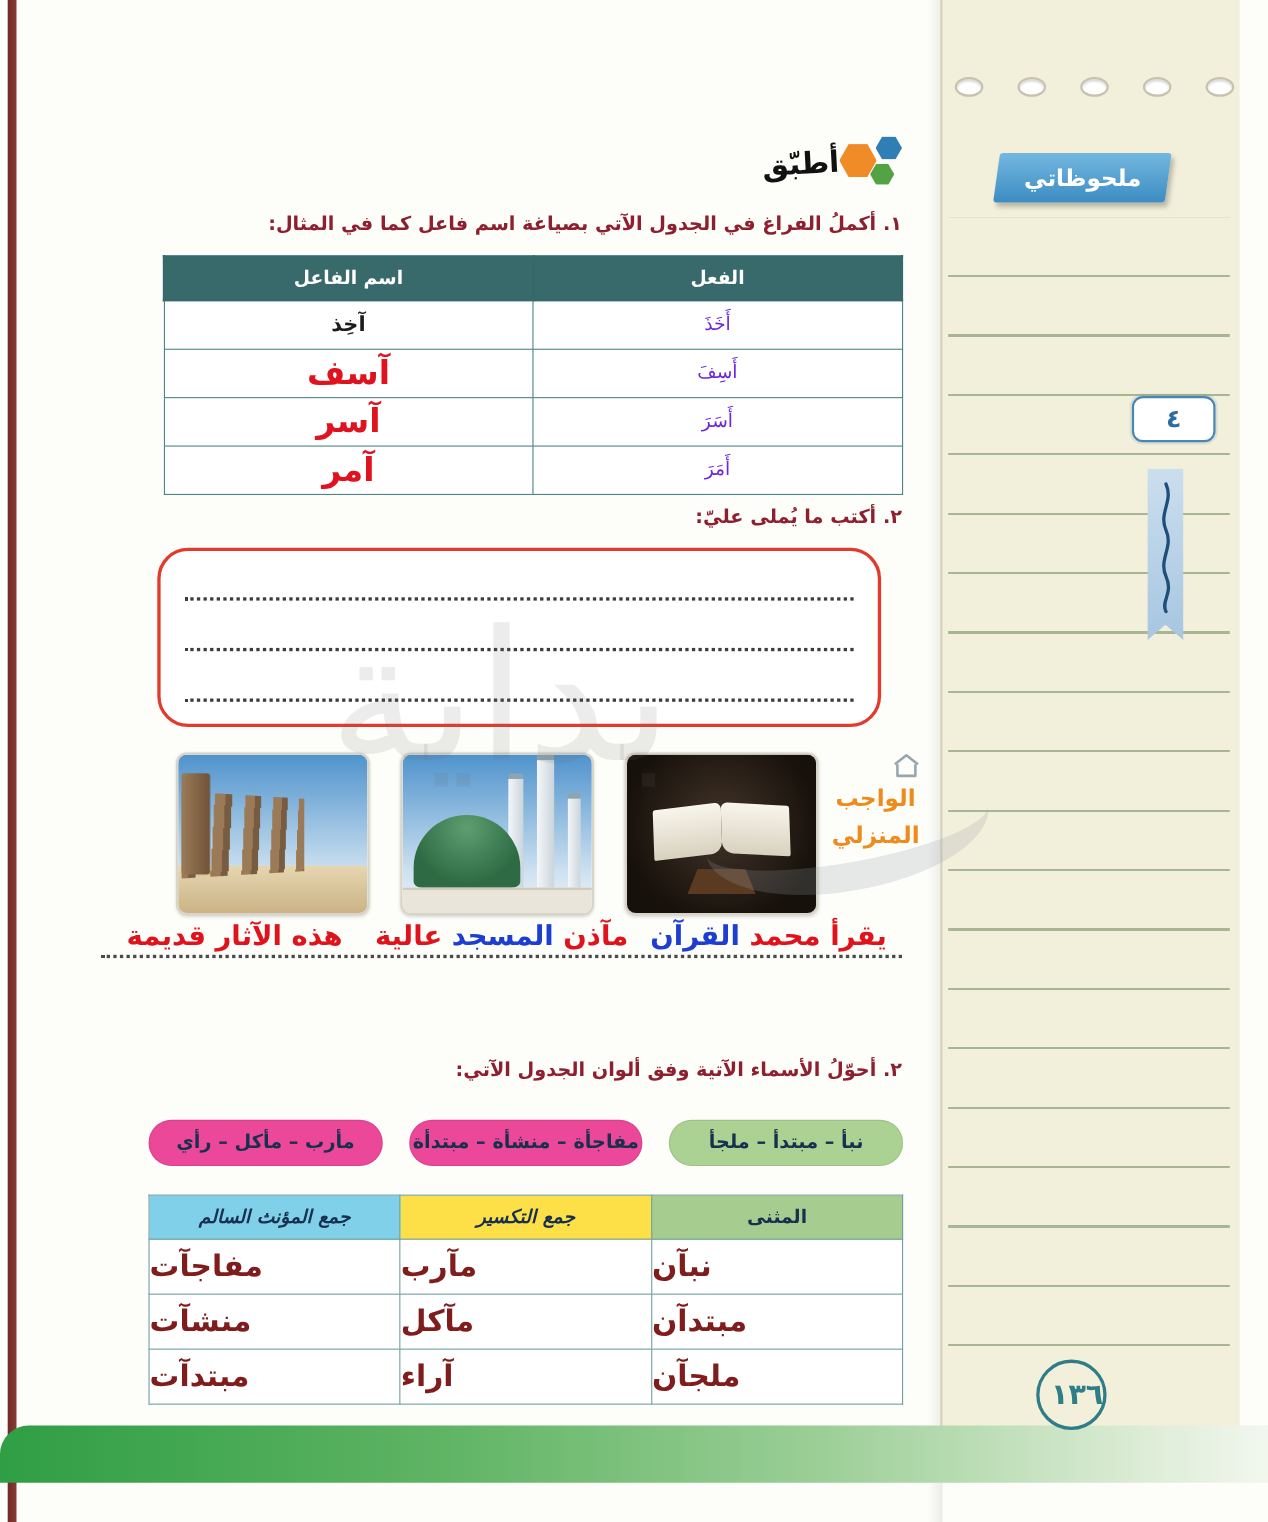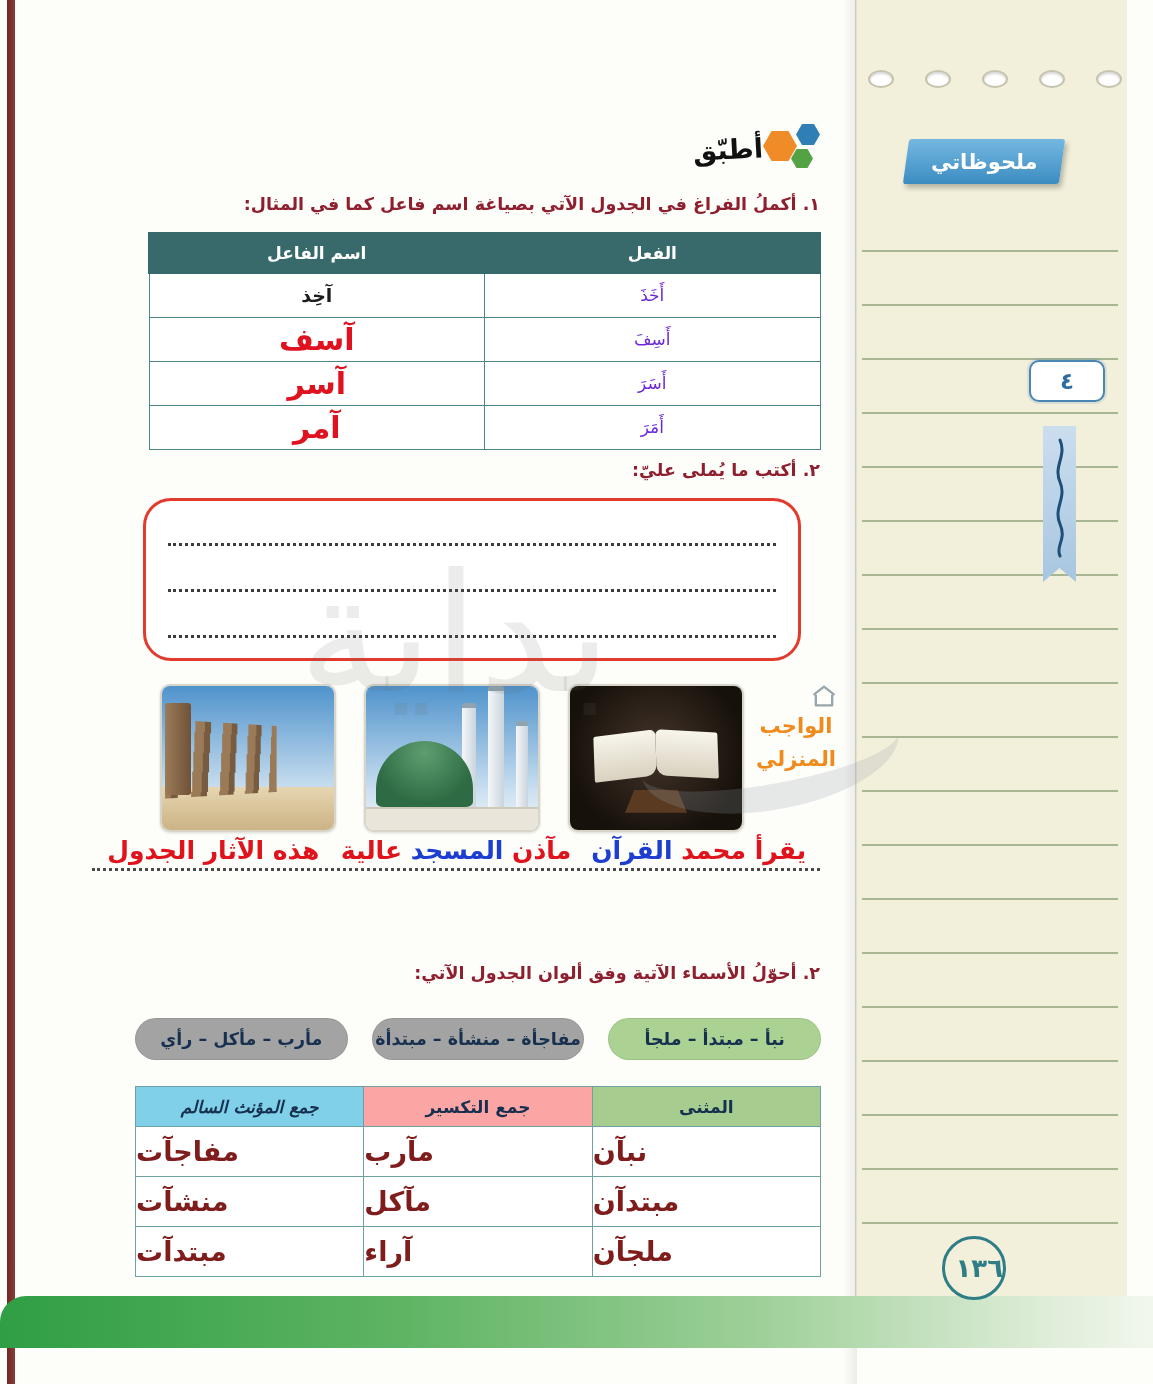--- a/index.html
+++ b/index.html
@@ -127,29 +127,29 @@
   .cap-red { color:#e0121c; }
   .cap-blue { color:#1d3ed0;text-align:center; }
 
   
   .pills { position:absolute; left:135px; top:1018px; width:686px; display:flex;
            direction:rtl; gap:24px; }
   .pill { flex:1; height:42px; border-radius:21px; display:flex; align-items:center;
           justify-content:center; font-weight:bold; font-size:17.5px; color:#17304f;
           box-shadow:inset 0 0 0 1px rgba(0,0,0,.08); }
   .pill-green { background:#abd292; }
-  .pill-salmon { background:#a3a3a3; }
+  .pill-salmon { background:#ec4899; }
 
   
   .t2 { position:absolute; left:135px; top:1086px; width:686px; border-collapse:collapse;
         table-layout:fixed; background:#fff; }
   .t2 th { height:40px; font-size:17px; font-weight:bold; color:#17304f;
            border:1.8px solid #6fa0a2; }
   .t2 th.h-green { background:#a6cd8f; }
-  .t2 th.h-salmon { background:#fca5a5; }
+  .t2 th.h-salmon { background:#fde047;font-style:italic; }
   .t2 th.h-blue { background:#7fd0e8;font-style:italic; }
   .t2 td { height:50px; border:1.8px solid #6fa0a2; text-align:left; vertical-align:middle;
            color:#7f1d1d; font-size:27px; font-weight:bold; }
 </style>
 </head>
 <body>
 
 <div class="sheet">
 
   <div class="spine-strip"></div>
@@ -261,21 +261,21 @@
   </div>
 
   <div class="captions">
     <div class="caption">
       <span class="cap-red">يقرأ محمد </span><span class="cap-blue">القرآن</span><span class="cap-red"></span>
     </div>
     <div class="caption">
       <span class="cap-red">مآذن </span><span class="cap-blue">المسجد</span><span class="cap-red"> عالية</span>
     </div>
     <div class="caption">
-      <span class="cap-red">هذه الآثار الجدول</span><span class="cap-blue"></span><span class="cap-red"></span>
+      <span class="cap-red">هذه الآثار قديمة</span><span class="cap-blue"></span><span class="cap-red"></span>
     </div>
   </div>
 
   <div class="instruction" style="top:963px">٢. أحوّلُ الأسماء الآتية وفق ألوان الجدول الآتي:</div>
 
   <div class="pills">
     <div class="pill pill-green">نبأ – مبتدأ – ملجأ</div>
     <div class="pill pill-salmon">مفاجأة – منشأة – مبتدأة</div>
     <div class="pill pill-salmon">مأرب – مأكل – رأي</div>
   </div>

